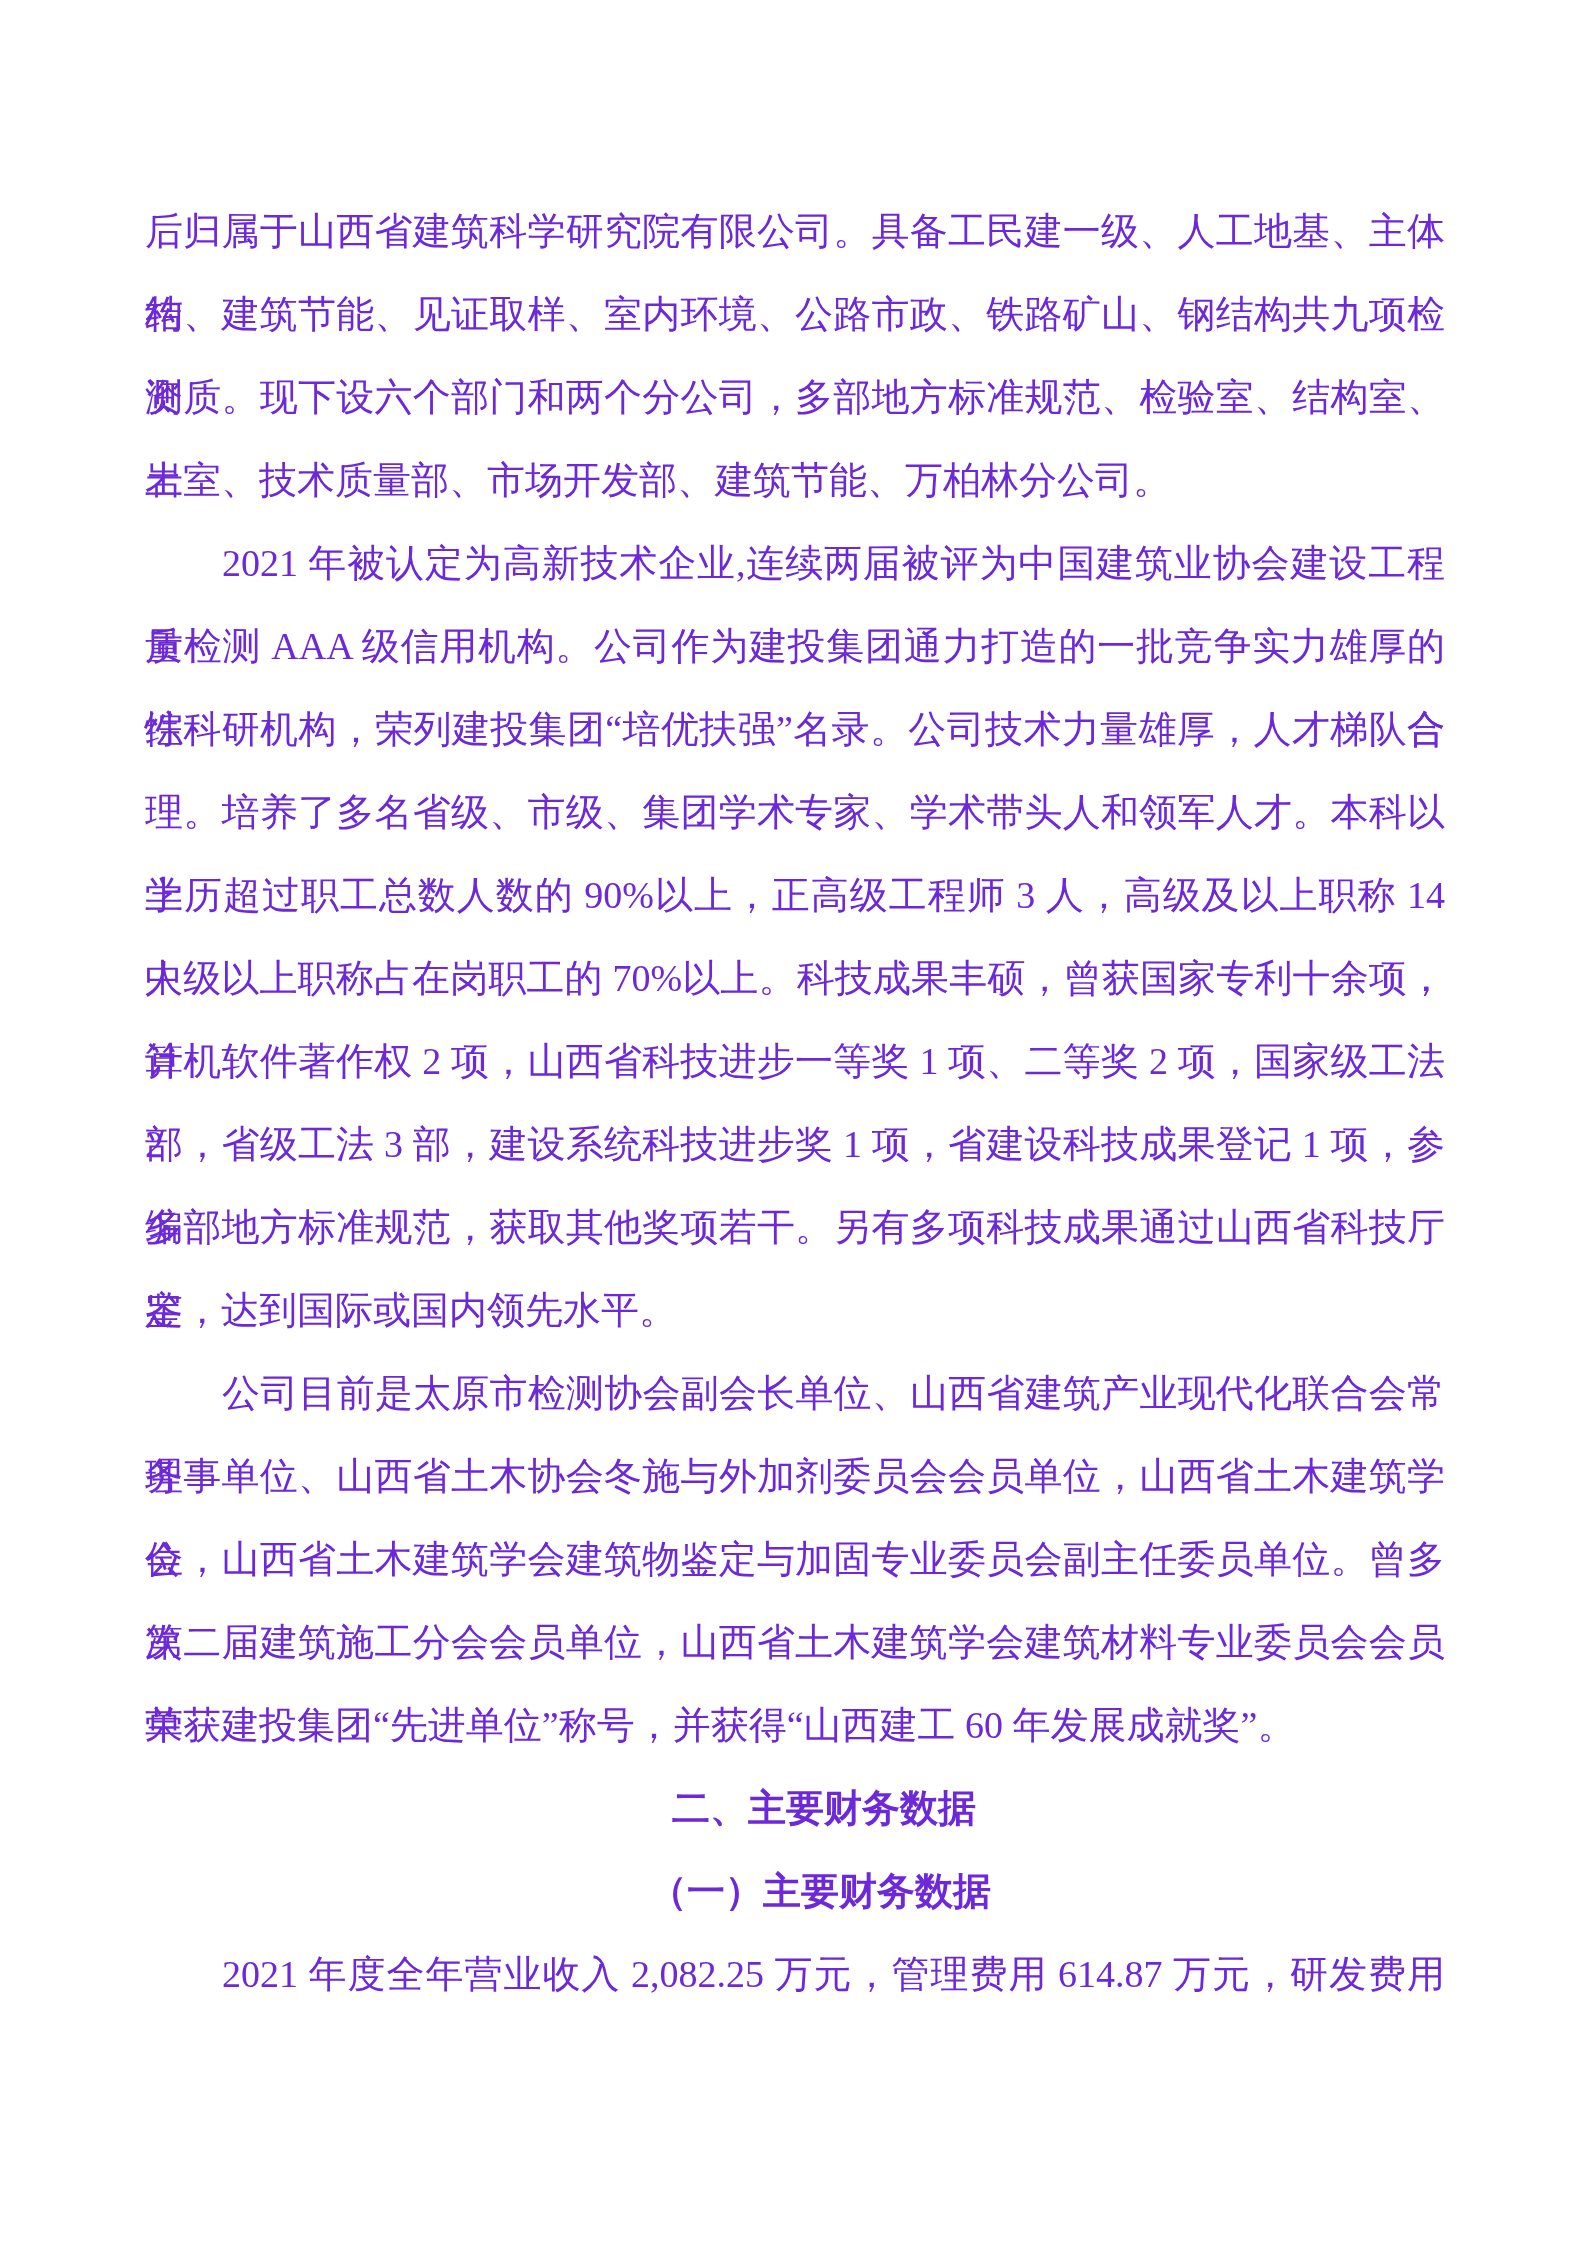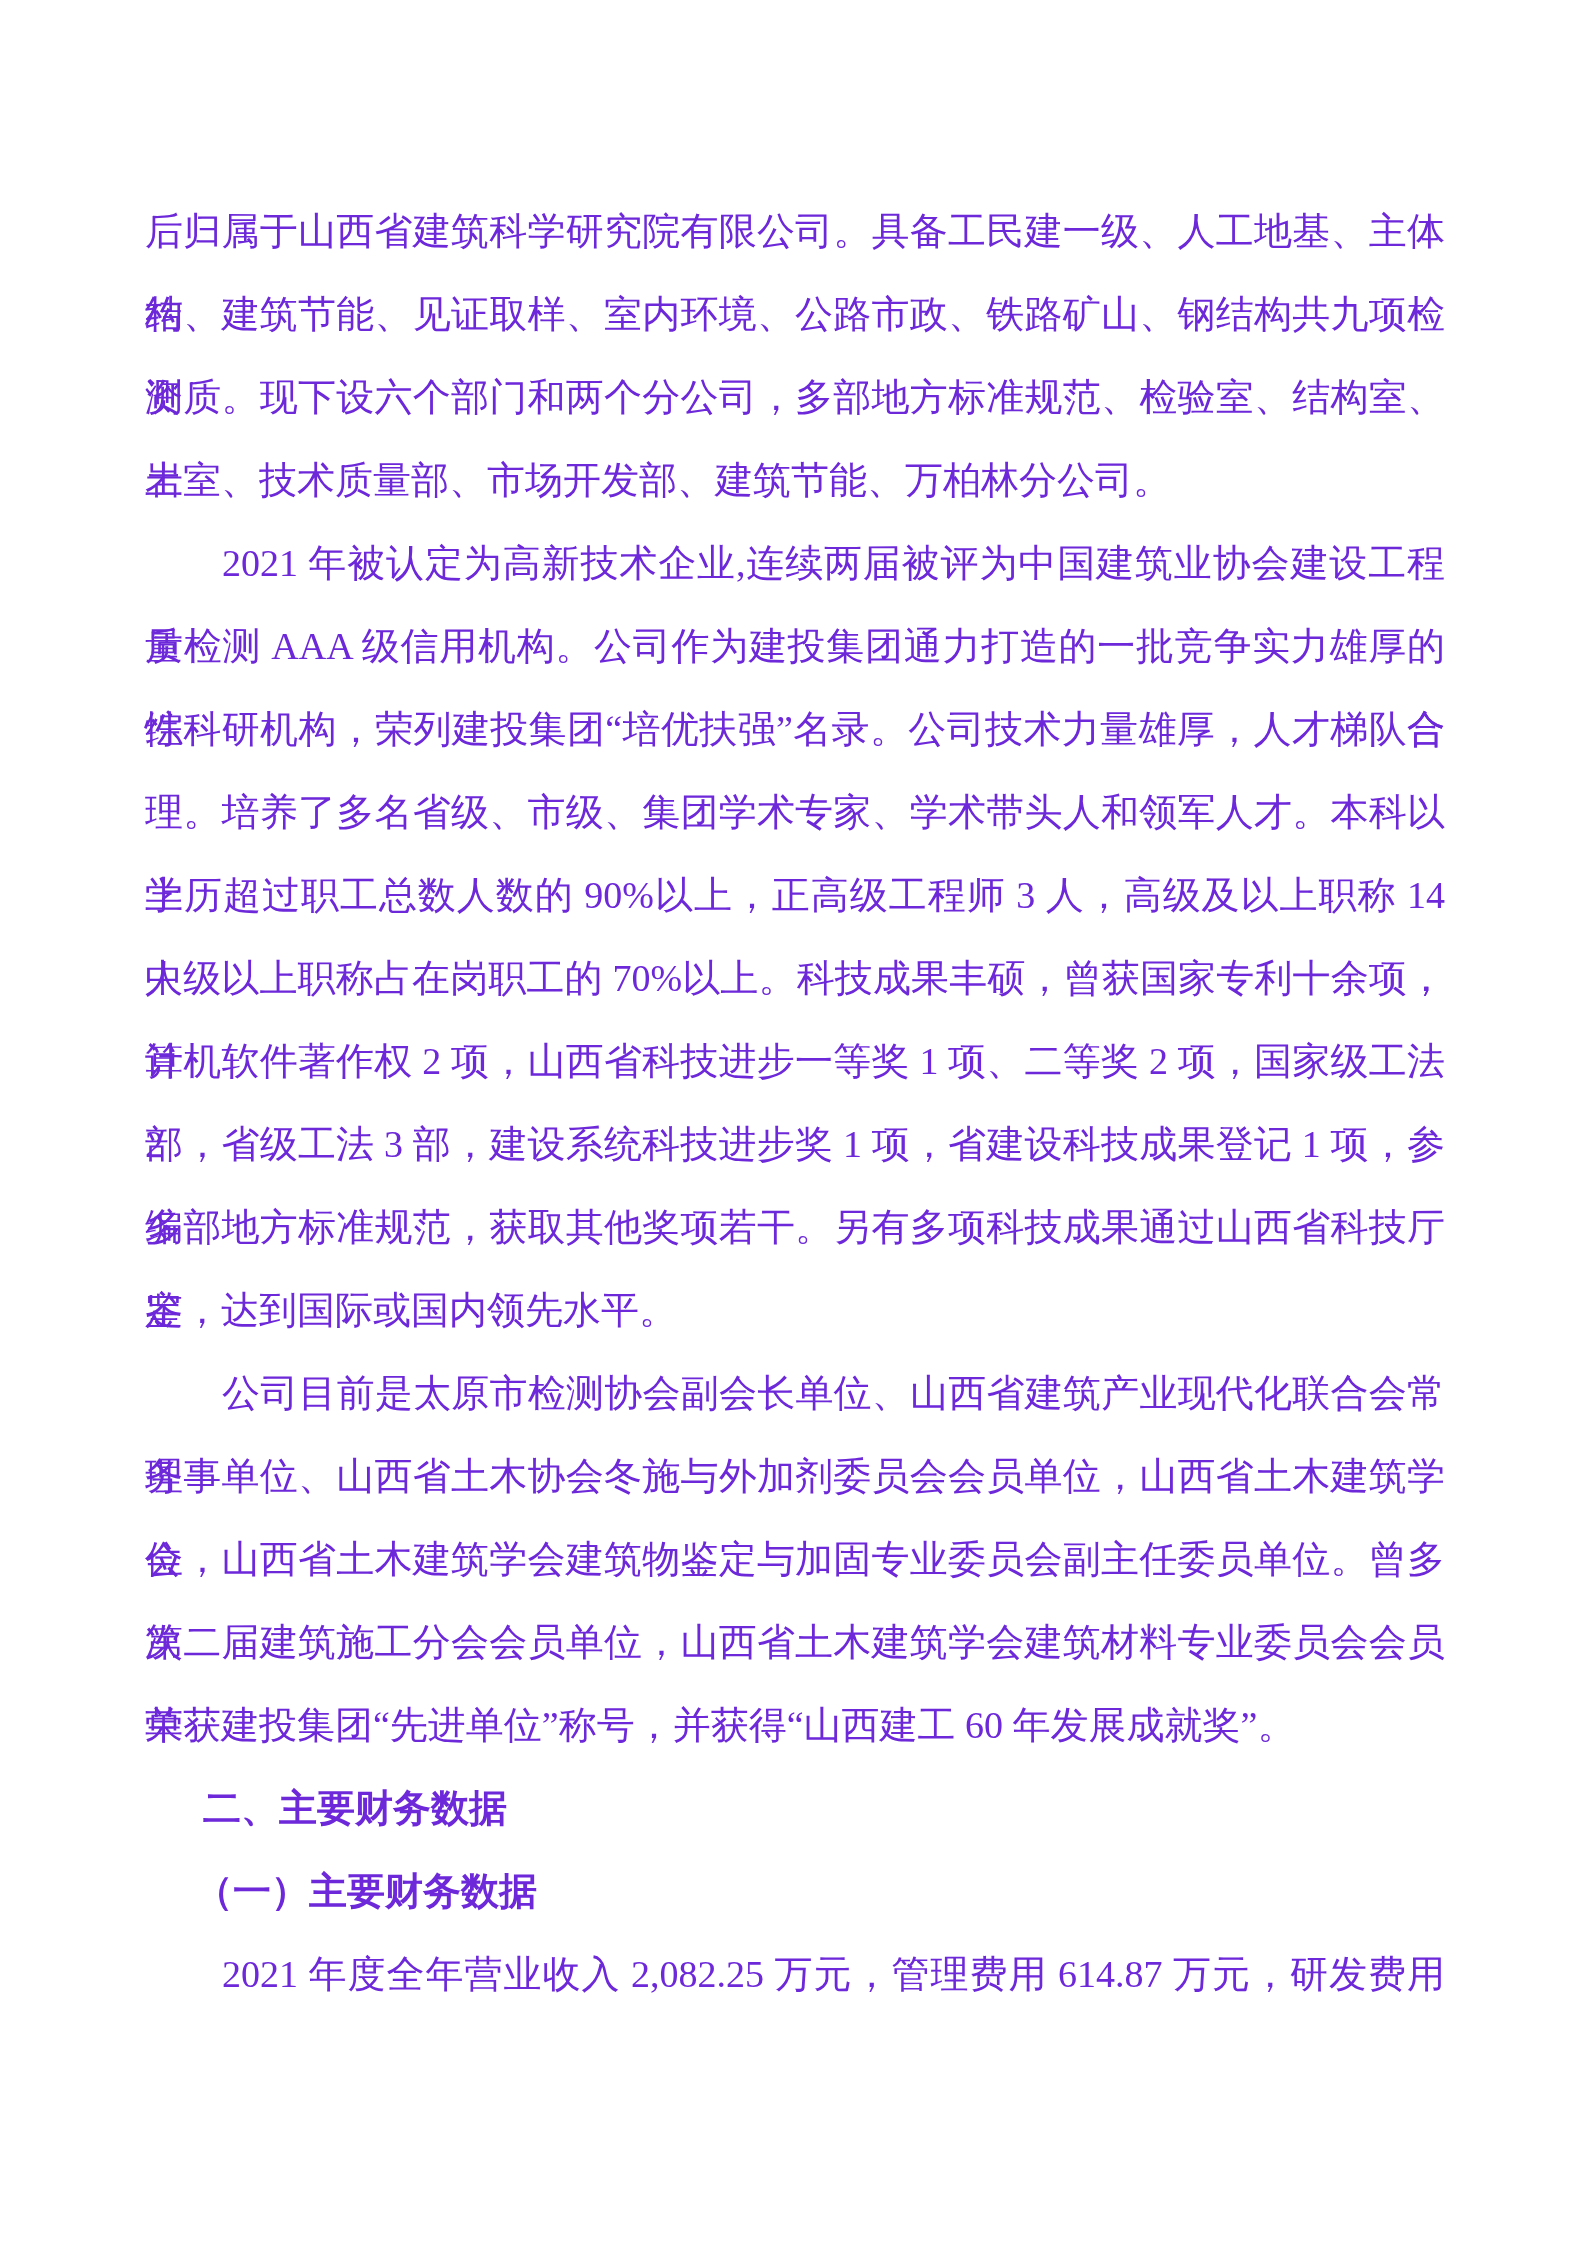--- a/index.html
+++ b/index.html
@@ -26,21 +26,21 @@
     white-space: normal;
     overflow: visible;
   }
   
   .line.fill {
     text-align-last: justify;
   }
   .line.heading1,
   .line.heading2 {
     font-weight: bold;
-    text-align: left;
+    text-align: center;
   }
   .indent-body { text-indent: 77px; }
   .indent-h1   { text-indent: 58px; }
   .indent-h2   { text-indent: 50px; }
 </style>
 </head>
 <body>
 
 <div class="page">
     <div class="line fill">后归属于山西省建筑科学研究院有限公司。具备工民建一级、人工地基、主体结</div>

